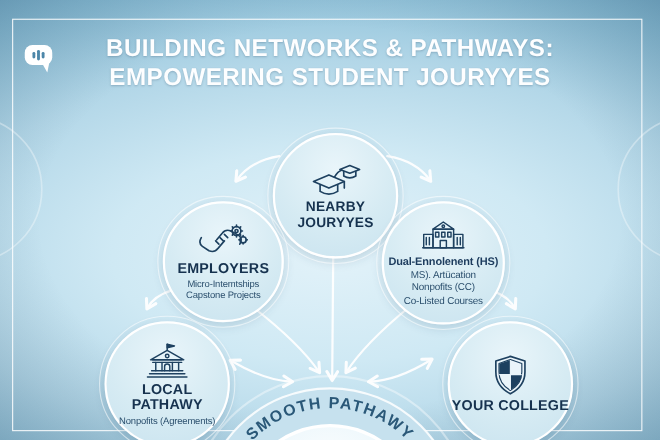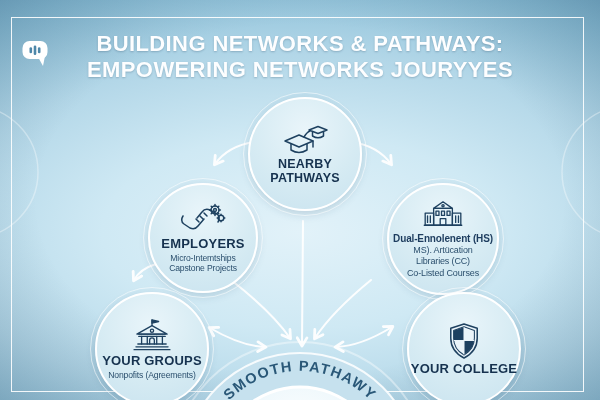--- a/index.html
+++ b/index.html
@@ -43,21 +43,21 @@
   <svg class="logo" width="30" height="28" viewBox="0 0 30 28">
     <rect x="1.5" y="2" width="25" height="18" rx="7" fill="#ffffff"></rect>
     <path d="M17,18 L22,27 L24,17 Z" fill="#ffffff"></path>
     <rect x="8.5" y="8.2" width="2.6" height="6" rx="1.3" fill="#4d87a9"></rect>
     <rect x="12.7" y="6.4" width="2.6" height="9.6" rx="1.3" fill="#4d87a9"></rect>
     <rect x="16.9" y="8.2" width="2.6" height="6" rx="1.3" fill="#4d87a9"></rect>
   </svg>
 
   <div class="title">
     <div>BUILDING NETWORKS &amp; PATHWAYS:</div>
-    <div>EMPOWERING NETWORKS JOURYYES</div>
+    <div>EMPOWERING STUDENT JOURYYES</div>
   </div>
 
   <svg class="overlay" width="600" height="400" viewBox="0 0 600 400">
     <defs>
       <marker id="ah" viewBox="0 0 8 8" refX="5.4" refY="4" markerWidth="6.5" markerHeight="6.5" orient="auto-start-reverse">
         <path d="M1,1 L6,4 L1,7" fill="none" stroke="#ffffff" stroke-width="1.7" stroke-linecap="round" stroke-linejoin="round"></path>
       </marker>
       <radialGradient id="hubGlow" cx="50%" cy="30%" r="80%">
         <stop offset="0%" stop-color="#ffffff"></stop>
         <stop offset="55%" stop-color="#eaf6fb"></stop>
@@ -83,32 +83,32 @@
       <path d="M 210,328 Q 241,346 265,347" marker-start="url(#ah)" marker-end="url(#ah)"></path>
       <path d="M 336,347 Q 361,346 392,327" marker-start="url(#ah)" marker-end="url(#ah)"></path>
     </g>
 
     <path id="arcPath" d="M 219,413 A 99,99 0 0 1 381,413" fill="none"></path>
     <text font-family="Liberation Sans, sans-serif" font-size="14.5" font-weight="700" fill="#2a5878" letter-spacing="1.4">
       <textPath href="#arcPath" startOffset="50%" text-anchor="middle">SMOOTH PATHAWY</textPath>
     </text>
   </svg>
 
-  <div class="node" style="left:248px;top:97px;width:110px;height:110px;">
+  <div class="node" style="left:248px;top:121px;width:110px;height:110px;">
     <svg class="ic" width="46" height="32" viewBox="0 0 46 32" fill="none" stroke="#1e4160" stroke-width="1.5" stroke-linejoin="round" stroke-linecap="round">
       <path d="M27,7 L36,3.5 L45,7 L36,10.5 Z"></path>
       <path d="M30.5,9 v4 q5.5,3.5 11,0 v-4"></path>
       <path d="M22,14 Q25,9 28,8"></path>
       <path d="M3,18 L17,12 L31,18 L17,24 Z"></path>
       <path d="M9,21 v6 q8,5 16,0 v-6"></path>
       <path d="M31,18 v6"></path>
     </svg>
     <div class="nhead sm">
       <span>NEARBY</span><br>
-      <span>PATHWAYS</span>
+      <span>JOURYYES</span>
     </div>
   </div>
 
   <div class="node" style="left:148px;top:183px;width:106px;height:106px;align-items:center;">
     <svg class="ic" width="46" height="32" viewBox="0 0 46 32" fill="none" stroke="#1e4160" stroke-width="1.5" stroke-linejoin="round" stroke-linecap="round">
       <circle cx="35" cy="7" r="4"></circle>
       <circle cx="35" cy="7" r="1.4"></circle>
       <path d="M35,1.6 v1.4 M35,11 v1.4 M29.6,7 h1.4 M39,7 h1.4 M31.2,3.2 l1,1 M37.8,9.8 l1,1 M38.8,3.2 l-1,1 M32.2,9.8 l-1,1"></path>
       <circle cx="41" cy="15" r="2.8"></circle>
       <path d="M41,11.2 v1 M41,17.8 v1 M37.2,15 h1 M43.8,15 h1"></path>
@@ -116,54 +116,54 @@
       <path d="M38,19 q3,-5 -1,-8 l-7,-4 q-5,-2 -8,2 l-5,6"></path>
       <path d="M16,16 l3,3 M20,13 l3,3 M24,10 l3,3"></path>
     </svg>
     <div class="nhead">EMPLOYERS</div>
     <div class="nbody">
       <div>Micro-Intemtships</div>
       <div>Capstone Projects</div>
     </div>
   </div>
 
-  <div class="node" style="left:347px;top:183px;width:108px;height:108px;margin-left:40px;">
+  <div class="node" style="left:347px;top:183px;width:108px;height:108px;">
     <svg class="ic" width="44" height="30" viewBox="0 0 44 32" fill="none" stroke="#1e4160" stroke-width="1.4" stroke-linejoin="round" stroke-linecap="round">
       <path d="M12,10 L22,3 L32,10 Z"></path>
       <circle cx="22" cy="7.2" r="1.2"></circle>
       <rect x="12" y="10" width="20" height="18"></rect>
       <rect x="3" y="15" width="9" height="13"></rect>
       <rect x="32" y="15" width="9" height="13"></rect>
       <path d="M5.5,18 v7 M8.5,18 v7 M35.5,18 v7 M38.5,18 v7"></path>
       <rect x="14.5" y="13" width="3.2" height="4.5"></rect>
       <rect x="20.4" y="13" width="3.2" height="4.5"></rect>
       <rect x="26.3" y="13" width="3.2" height="4.5"></rect>
       <rect x="19" y="21" width="6" height="7"></rect>
       <path d="M2,28 h40"></path>
     </svg>
     <div class="nbody" style="font-size:9px;line-height:11.5px;">
       <div class="b1">Dual-Ennolenent (HS)</div>
       <div>MS). Artücation</div>
-      <div>Libraries (CC)</div>
+      <div>Nonpofits (CC)</div>
       <div>Co-Listed Courses</div>
     </div>
   </div>
 
   <div class="node" style="left:95px;top:292px;width:110px;height:110px;">
     <svg class="ic" width="44" height="34" viewBox="0 0 44 36" fill="none" stroke="#1e4160" stroke-width="1.4" stroke-linejoin="round" stroke-linecap="round">
       <path d="M22,8 v-6"></path>
       <path d="M22,2 l7,1.7 -7,1.7 Z" fill="#1e4160"></path>
       <path d="M6,17 L22,8 L38,17 Z"></path>
       <circle cx="22" cy="13.4" r="1.7"></circle>
       <path d="M8,17 h28 M8,19.5 h28"></path>
       <path d="M11,19.5 v8 M17,19.5 v8 M27,19.5 v8 M33,19.5 v8"></path>
       <path d="M19.5,27.5 v-4 a2.5,2.5 0 0 1 5,0 v4"></path>
       <path d="M7,27.5 h30 M5,30.5 h34 M3,33.5 h38"></path>
     </svg>
-    <div class="nhead">YOUR GROUPS</div>
+    <div class="nhead">LOCAL PATHAWY</div>
     <div class="nbody">
       <div>Nonpofits (Agreements)</div>
     </div>
   </div>
 
   <div class="node" style="left:407px;top:292px;width:110px;height:110px;">
     <svg class="ic" width="34" height="38" viewBox="0 0 36 40">
       <path d="M18,2 L32,6.5 V17 C32,27.5 26.5,33.5 18,38 C9.5,33.5 4,27.5 4,17 V6.5 Z" fill="#eaf4fa" stroke="#1e4160" stroke-width="1.6" stroke-linejoin="round"></path>
       <path d="M18,5.5 L7.3,9 V19.5 H18 Z" fill="#1d4060"></path>
       <path d="M18,19.5 H28.7 C28,26.5 24,30.8 18,34.2 Z" fill="#1d4060"></path>

